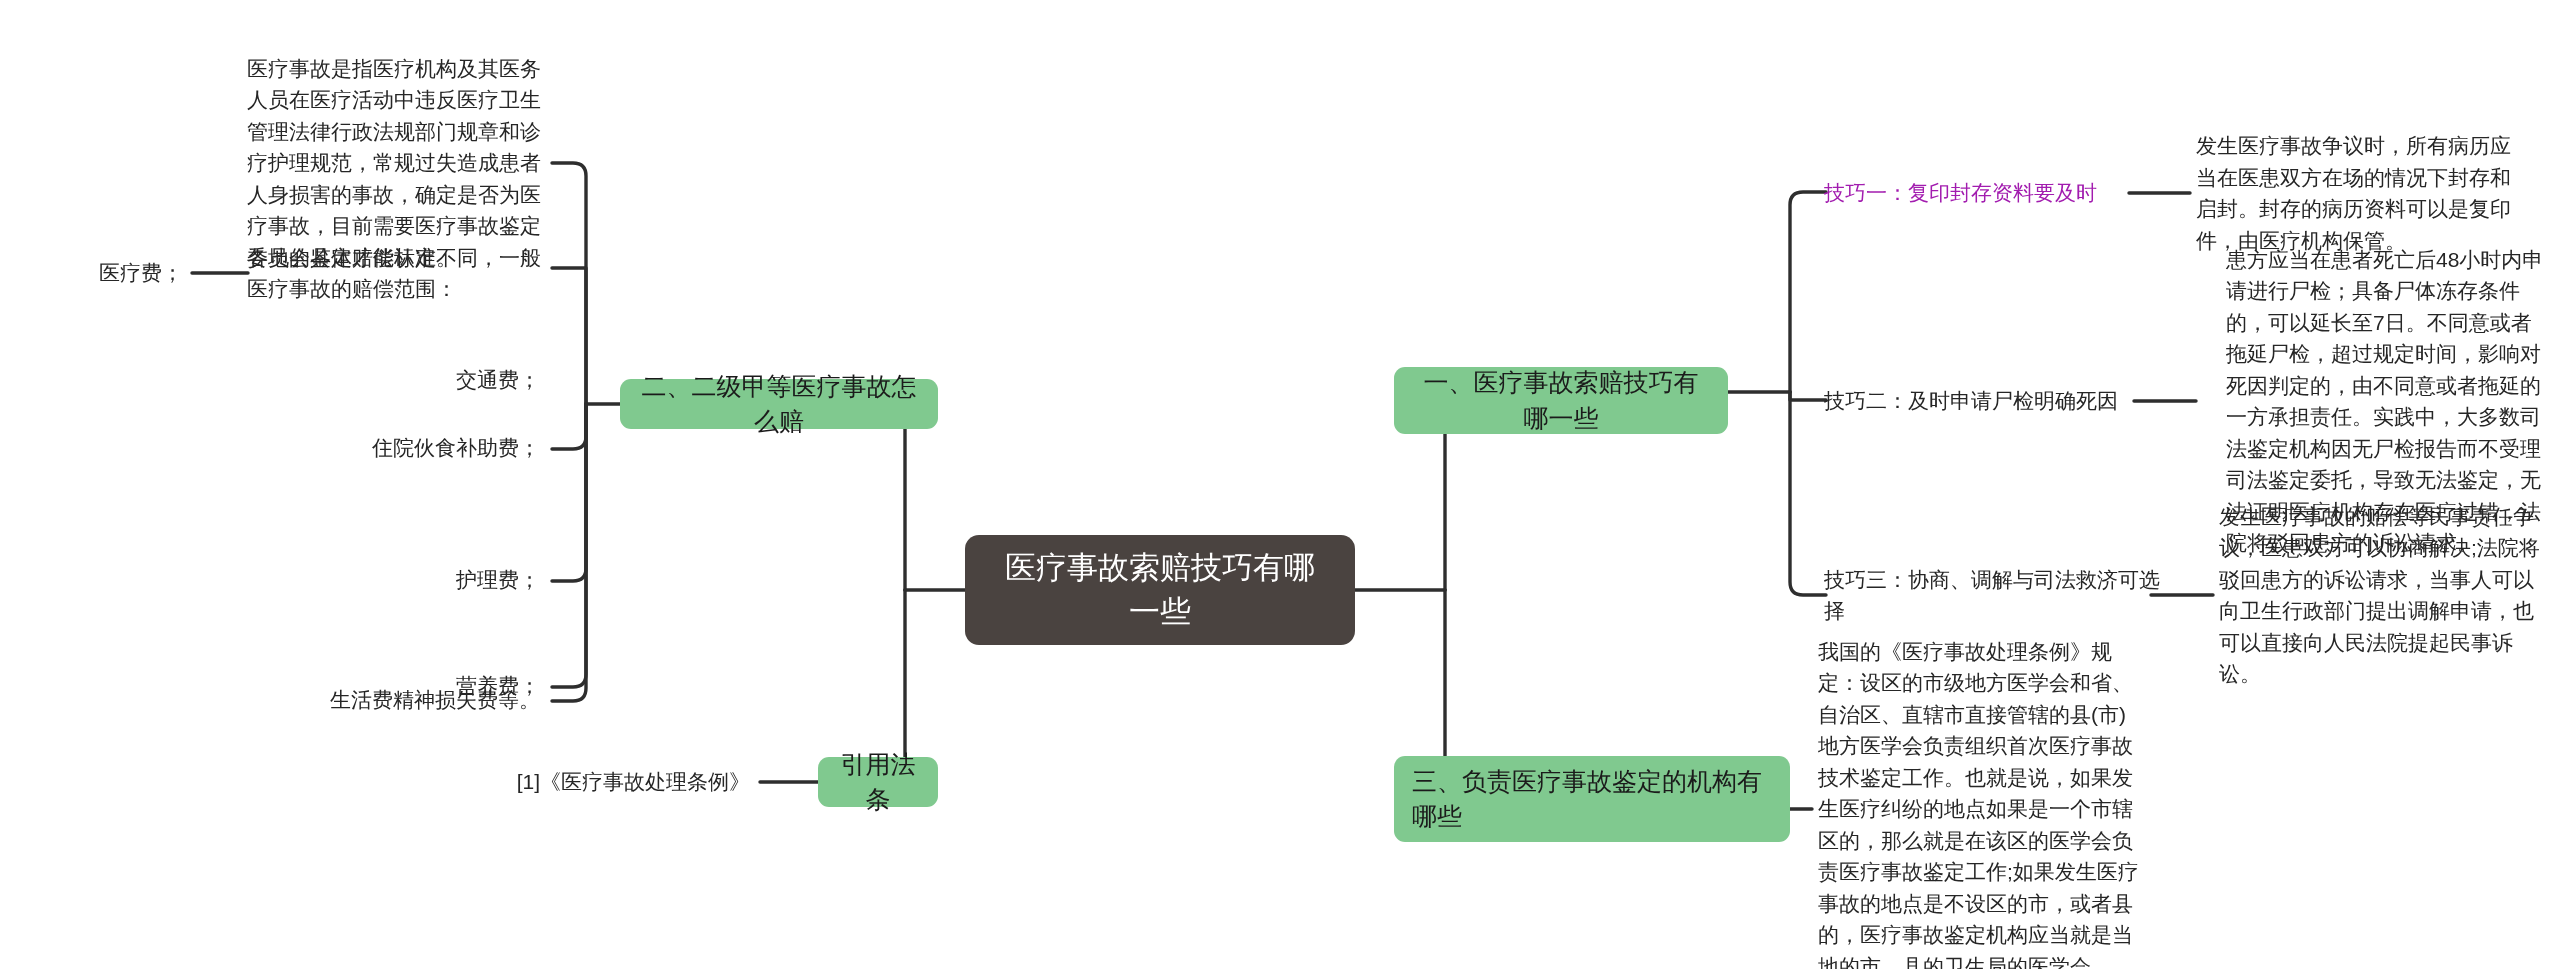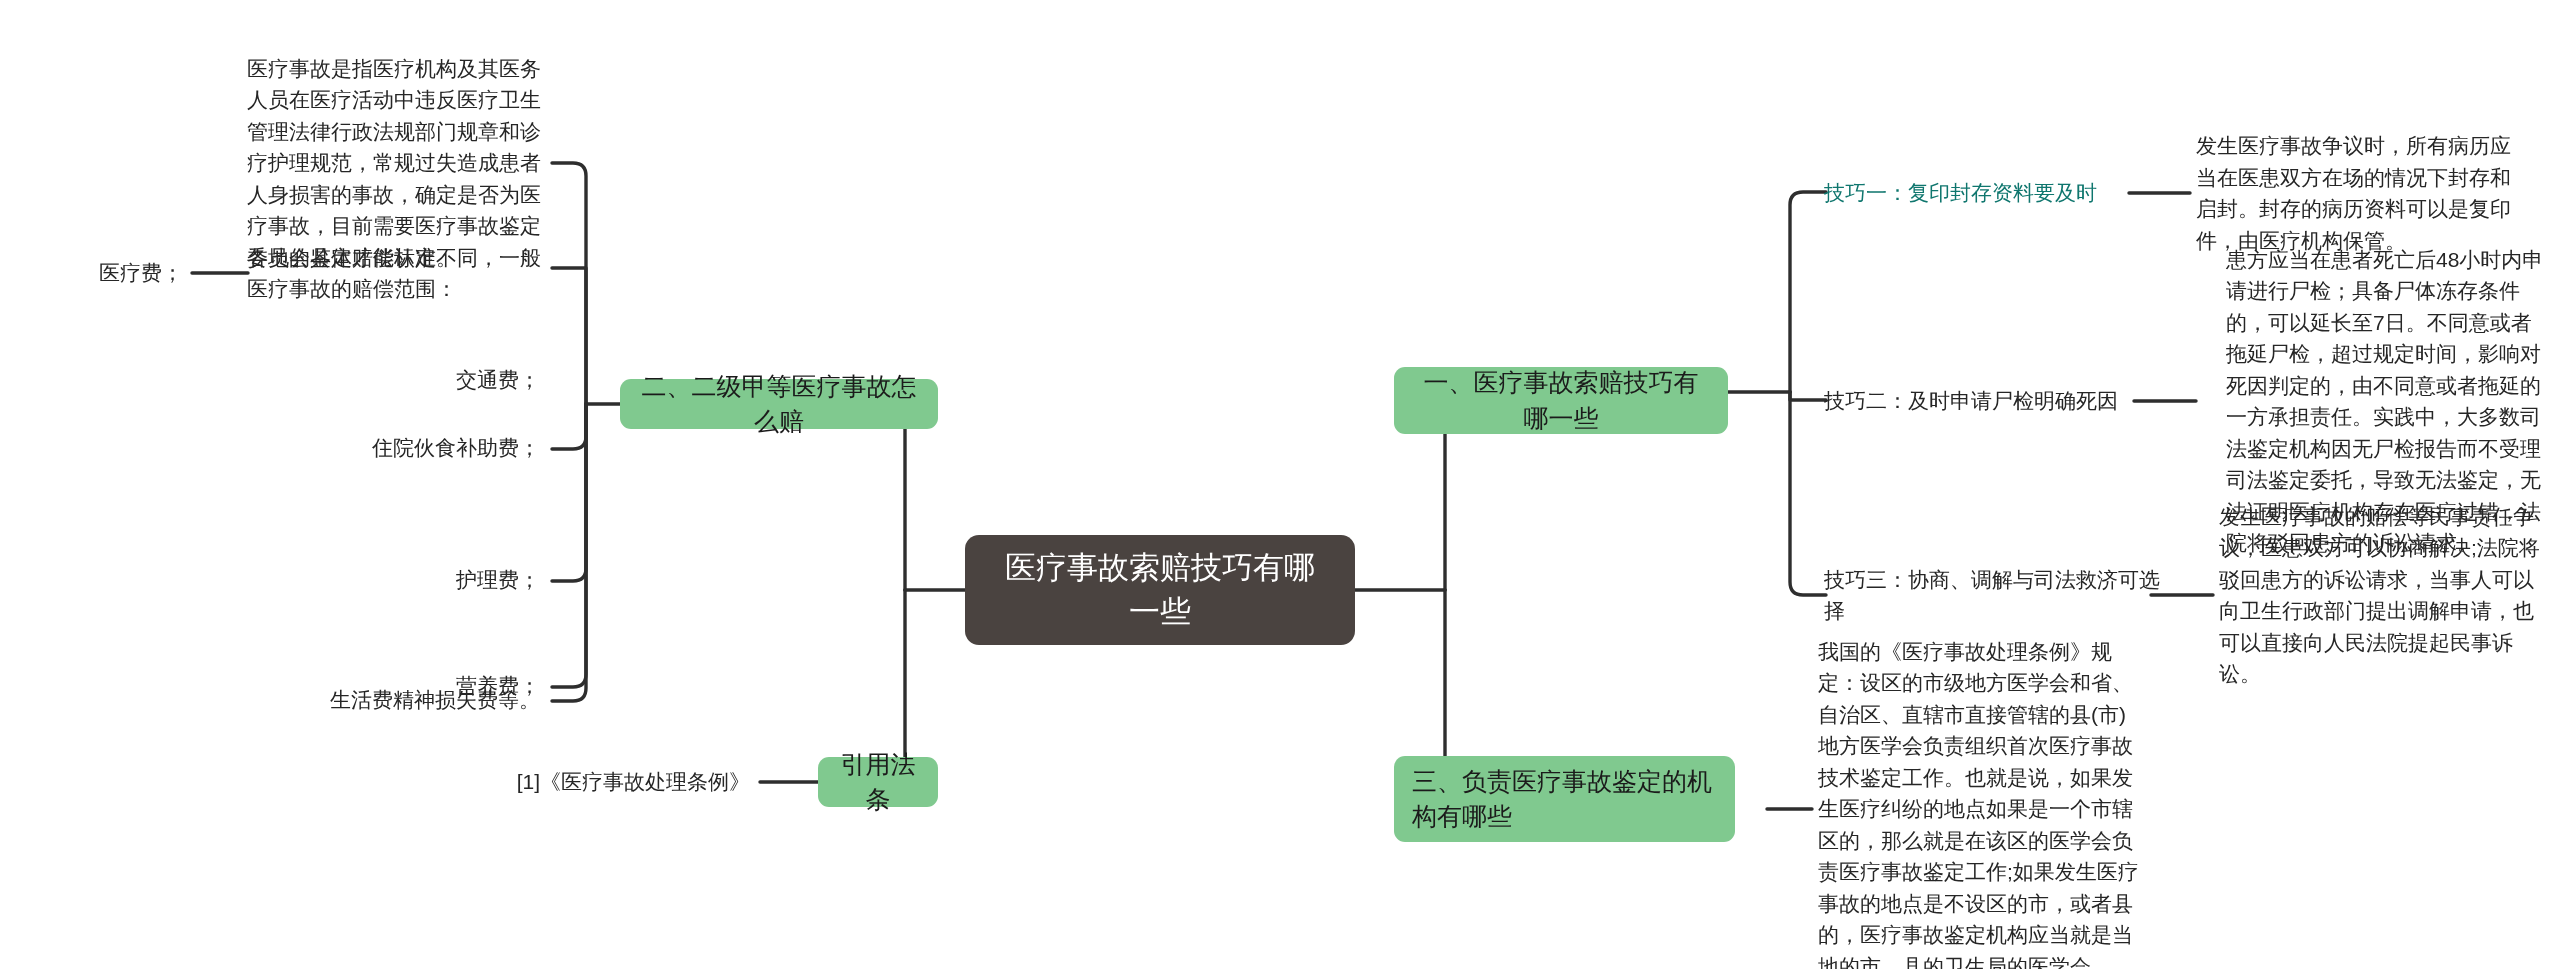--- a/index.html
+++ b/index.html
@@ -90,33 +90,33 @@
   </svg>
 
   <div class="node node-root" style="left: 965px; top: 535px; width: 390px; height: 110px; background: rgb(74, 67, 64); color: rgb(255, 255, 255);">
     <span>医疗事故索赔技巧有哪一些</span>
   </div>
 
   <div class="node node-green center" style="left: 1394px; top: 367px; width: 334px; height: 67px; background: rgb(128, 201, 143); color: rgb(27, 27, 27);">
     <span>一、医疗事故索赔技巧有哪一些</span>
   </div>
 
-  <div class="node node-green" style="left: 1394px; top: 756px; width: 341px; height: 86px; background: rgb(128, 201, 143); color: rgb(27, 27, 27);">
+  <div class="node node-green" style="left: 1394px; top: 756px; width: 396px; height: 86px; background: rgb(128, 201, 143); color: rgb(27, 27, 27);">
     <span>三、负责医疗事故鉴定的机构有哪些</span>
   </div>
 
   <div class="node node-green center" style="left: 620px; top: 379px; width: 318px; height: 50px; background: rgb(128, 201, 143); color: rgb(27, 27, 27);">
     <span>二、二级甲等医疗事故怎么赔</span>
   </div>
 
   <div class="node node-green center" style="left: 818px; top: 757px; width: 120px; height: 50px; background: rgb(128, 201, 143); color: rgb(27, 27, 27);">
     <span>引用法条</span>
   </div>
 
-  <div class="leaf" style="left: 1824px; top: 177px; width: 310px; color: #0f766e;">
+  <div class="leaf" style="left: 1824px; top: 177px; width: 310px; color: #a21caf;">
     <span>技巧一：复印封存资料要及时</span>
   </div>
 
   <div class="leaf" style="left: 1824px; top: 385px; width: 320px; color: rgb(38, 38, 38);">
     <span>技巧二：及时申请尸检明确死因</span>
   </div>
 
   <div class="leaf" style="left: 1824px; top: 563.5px; width: 340px; color: rgb(38, 38, 38);">
     <span>技巧三：协商、调解与司法救济可选择</span>
   </div>

